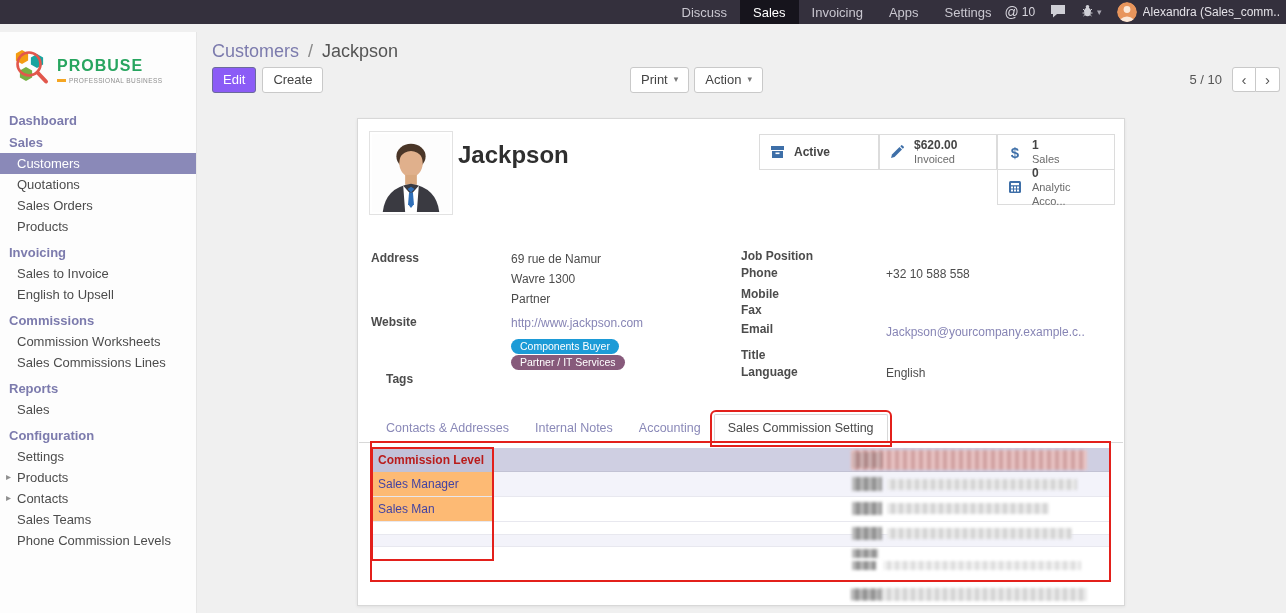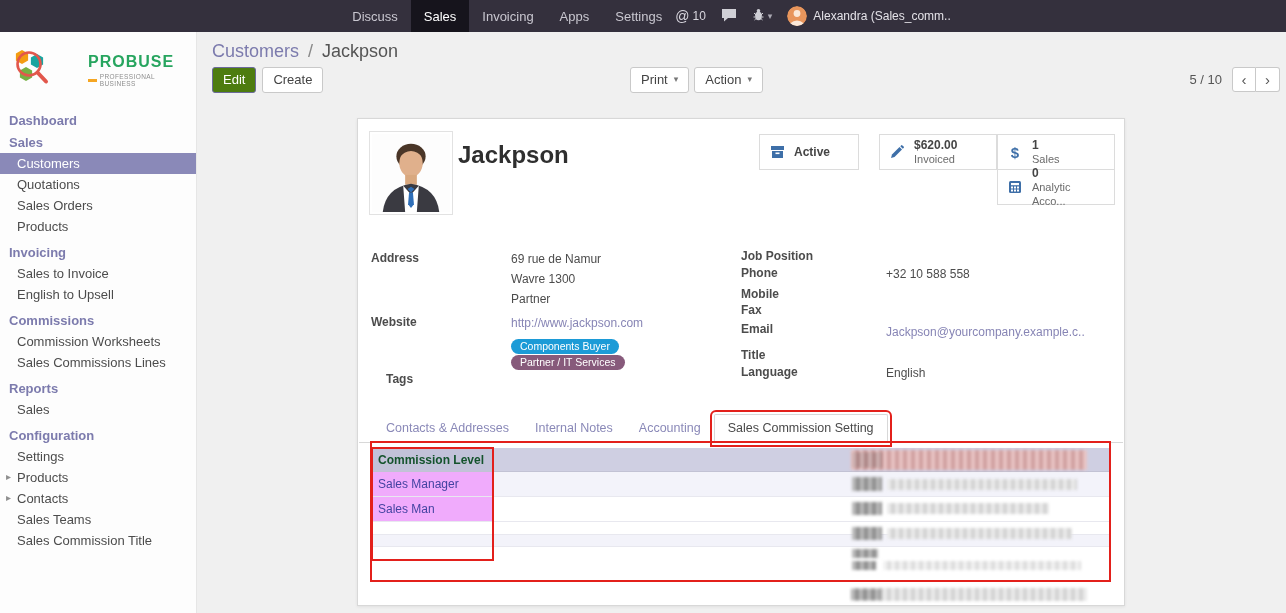--- a/index.html
+++ b/index.html
@@ -1,56 +1,56 @@
 <!DOCTYPE html>
 <html><head>
 <meta charset="utf-8">
 <style>
   * { margin:0; padding:0; box-sizing:border-box; }
   body { font-family:"Liberation Sans", sans-serif; background:#555; }
   .screen { position:relative; width:1286px; height:613px; background:#f0f0f0; overflow:hidden; }
 
   
-  .topbar { position:absolute; top:0; left:0; right:0; height:32px; background:#34303d;
-            display:flex; justify-content:center; color:#c9c7d0; font-size:13px; z-index:30; }
+  .topbar { position:absolute; top:0; left:0; right:0; height:24px; background:#34303d;
+            display:flex; justify-content:flex-end; color:#c9c7d0; font-size:13px; z-index:30; }
   .topbar-menus { display:flex; align-items:stretch; padding-left:10px; }
   .menu-item { display:flex; align-items:center; padding:0 13px; cursor:pointer; color:#c9c7d0; text-decoration:none; }
   .menu-item.active { background:#16141c; color:#fff; }
   .topbar-right { display:flex; align-items:center; gap:15px; padding-right:6px; }
   .mention { display:flex; align-items:center; gap:3px; cursor:pointer; color:#d8d6de; }
   .mention .at { font-size:14px; }
   .mention .count { font-size:12px; }
   .tb-icon-btn { display:flex; align-items:center; gap:3px; cursor:pointer; }
   .caret-sm { font-size:9px; color:#aaa8b2; }
   .user { display:flex; align-items:center; gap:6px; cursor:pointer; max-width:170px; }
   .user .uname { white-space:nowrap; overflow:hidden; font-size:12px; color:#e4e2e8; }
   .avatar-sm { width:20px; height:20px; border-radius:50%; overflow:hidden; flex:0 0 auto; }
 
   
   .sidebar { position:absolute; top:32px; left:0; bottom:0; width:197px; background:#fdfdfd; border-right:1px solid #e6e6e6; z-index:20; }
   .logo { display:flex; align-items:center; gap:5px; padding:15px 6px 12px 10px; cursor:pointer; text-decoration:none; }
-  .logo-text { display:flex; flex-direction:column;margin-left:31px; }
+  .logo-text { display:flex; flex-direction:column; }
   .logo-title { font-size:16px; font-weight:bold; letter-spacing:1px; color:#27a55f; }
   .logo-sub { display:flex; align-items:center; gap:3px; font-size:6.5px; color:#8f8f8f; letter-spacing:.4px; margin-top:2px; }
   .logo-tick { display:inline-block; width:9px; height:3px; background:#f5a623; }
   .nav-heading { color:#7c7bad; font-weight:bold; font-size:13px; padding:4px 9px 3px; margin-top:4px; cursor:pointer; }
   .nav-item { font-size:13px; color:#4c4c4c; padding:3px 4px 3px 17px; cursor:pointer; position:relative; white-space:nowrap; }
   .nav-item.active { background:#8a89b8; color:#fff; }
   .chev { position:absolute; left:6px; top:4px; font-size:10px; color:#8f8f8f; }
   .nav-item.has-chev { padding-left:17px; }
 
   
   .main { position:absolute; left:197px; top:32px; right:0; bottom:0; background:#f0f0f0; }
   .breadcrumb { position:absolute; left:15px; top:9px; font-size:18px; }
   .bc-link { color:#7c7bad; cursor:pointer; }
   .bc-sep { color:#888; margin:0 4px; }
   .bc-current { color:#555; }
   .btn { display:inline-flex; align-items:center; font-size:13px; border:1px solid #c9c9c9; background:#fff;
          color:#444; padding:4px 10px; border-radius:3px; cursor:pointer; line-height:1.2; }
-  .btn-primary { background:#4d7c0f; border-color:#6b6a9b; color:#fff; }
+  .btn-primary { background:#8b5cf6; border-color:#6b6a9b; color:#fff; }
   .edit-row { position:absolute; left:15px; top:35px; display:flex; gap:6px; }
   .mid-buttons { position:absolute; left:433px; top:35px; display:flex; gap:5px; }
   .caret { font-size:9px; margin-left:6px; color:#777; }
   .pager { position:absolute; right:6px; top:35px; display:flex; align-items:center; }
   .pager-text { font-size:13px; color:#555; margin-right:10px; }
   .pager-btn { width:24px; height:25px; border:1px solid #c9c9c9; background:#fff; display:flex; align-items:center;
                justify-content:center; font-size:15px; color:#555; cursor:pointer; }
   .pager-btn.prev { border-radius:3px 0 0 3px; }
   .pager-btn.next { border-radius:0 3px 3px 0; border-left:none; }
 
@@ -80,22 +80,22 @@
           padding-left:14px; display:flex; align-items:flex-end; }
   .tab { font-size:12.5px; color:#8a89b8; padding:6px 13px 7px; cursor:pointer; white-space:nowrap; }
   .tab.active { color:#4a4a4a; background:#fff; border:1px solid #d8d8d8; border-bottom:1px solid #fff;
                 margin-bottom:-1px; border-radius:2px 2px 0 0; outline:2px solid #e3201b; outline-offset:2px; }
 
   
   .ctable { position:absolute; left:15px; top:329px; width:737px; font-size:12px; }
   .trow { position:relative; display:flex; border-bottom:1px solid #e8e8ef; background:#fff; }
   .trow.alt { background:#f3f3fa; }
   .trow.thead { background:#cfcfe2; border-bottom:1px solid #c2c2d4; }
-  .namecell { width:120px; padding:5px 4px 4px 5px; background:#f0abfc; color:#4343a1; border-right:1px solid #c9c9dd; }
-  .headcell { background:#c2c2d9; color:#14532d; font-weight:bold; }
+  .namecell { width:120px; padding:5px 4px 4px 5px; background:#fdba74; color:#4343a1; border-right:1px solid #c9c9dd; }
+  .headcell { background:#c2c2d9; color:#b91c1c; font-weight:bold; }
 
   .blur { position:absolute; filter:blur(1.6px);
           background-image:repeating-linear-gradient(90deg, rgba(255,255,255,.3) 0 4px, rgba(0,0,0,.07) 4px 8px); }
   .blur.dark { background-color:#9a9a9a; }
   .blur.light { background-color:#e2e2e2; }
   .blur.faint { background-color:#ededed; }
   .blur.pink { background-color:#dfabab; }
   .blur.pinkdark { background-color:#b98f8f; }
 
   .redbox { position:absolute; border:2px solid #e3201b; pointer-events:none; z-index:10; }
@@ -186,21 +186,21 @@
       <div class="nav-item">Settings</div>
       <div class="nav-item has-chev">
         <span class="chev">▸</span>
         <span>Products</span>
       </div>
       <div class="nav-item has-chev">
         <span class="chev">▸</span>
         <span>Contacts</span>
       </div>
       <div class="nav-item">Sales Teams</div>
-      <div class="nav-item">Sales Commission Title</div>
+      <div class="nav-item">Phone Commission Levels</div>
     </nav>
   </aside>
 
   <div class="main">
 
     <div class="breadcrumb">
       <span class="bc-link">Customers</span>
       <span class="bc-sep">/</span>
       <span class="bc-current">Jackpson</span>
     </div>
@@ -235,21 +235,21 @@
           <rect x="34" y="42" width="12" height="10" fill="#d9a87f"></rect>
           <path d="M11 80 Q14 55 40 51 Q66 55 69 80 Z" fill="#3a3a41"></path>
           <path d="M32 53 L40 62 L48 53 L46 80 H34 Z" fill="#ffffff"></path>
           <path d="M40 60 L36.5 56.5 L40 54 L43.5 56.5 Z" fill="#2f6fb8"></path>
           <path d="M38 60 H42 L43 72 L40 76 L37 72 Z" fill="#2f6fb8"></path>
         </svg>
       </div>
 
       <h1 class="rec-name">Jackpson</h1>
 
-      <div class="stat" style="left:401px;top:15px;width:100px;height:36px;">
+      <div class="stat" style="left:401px;top:15px;width:120px;height:36px;">
         <span class="stat-icon">
           <svg width="15" height="14" viewBox="0 0 15 14">
               <path d="M1 1 h13 v4 H1 Z" fill="#3e6fa8"></path>
               <path d="M2 6 h11 v7 H2 Z" fill="#3e6fa8"></path>
               <rect x="5.5" y="7.5" width="4" height="1.6" fill="#fff"></rect>
             </svg>
         </span>
         <span class="stat-text">
             <span class="v">Active</span>
           </span>

